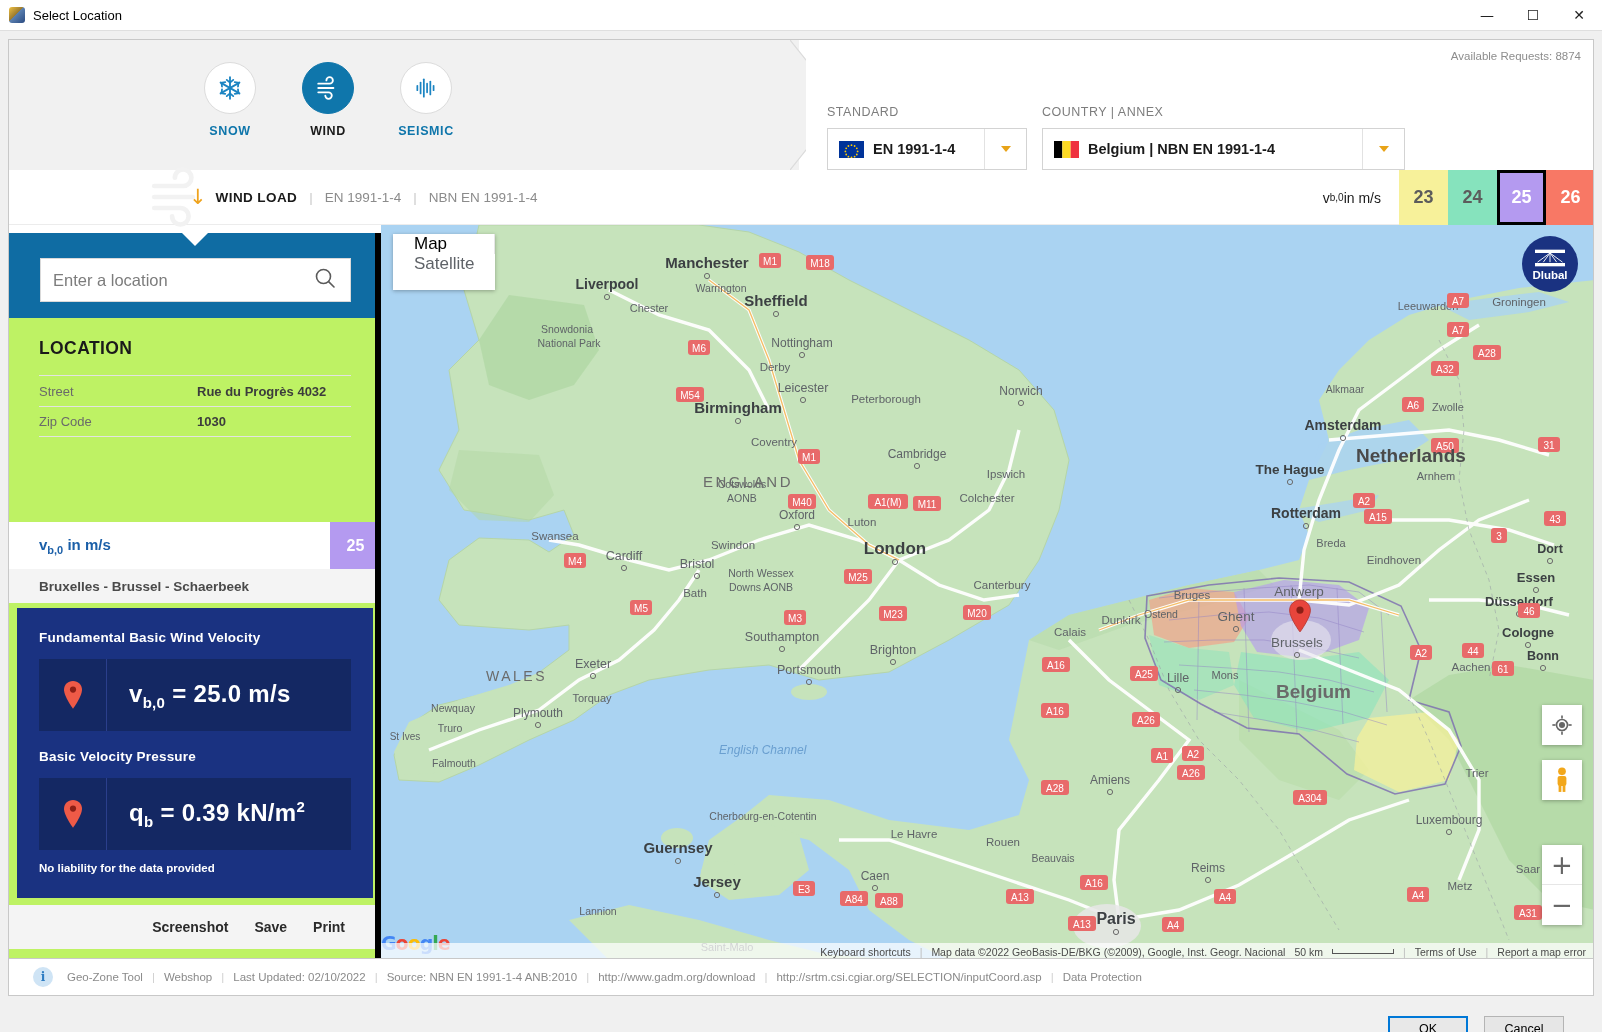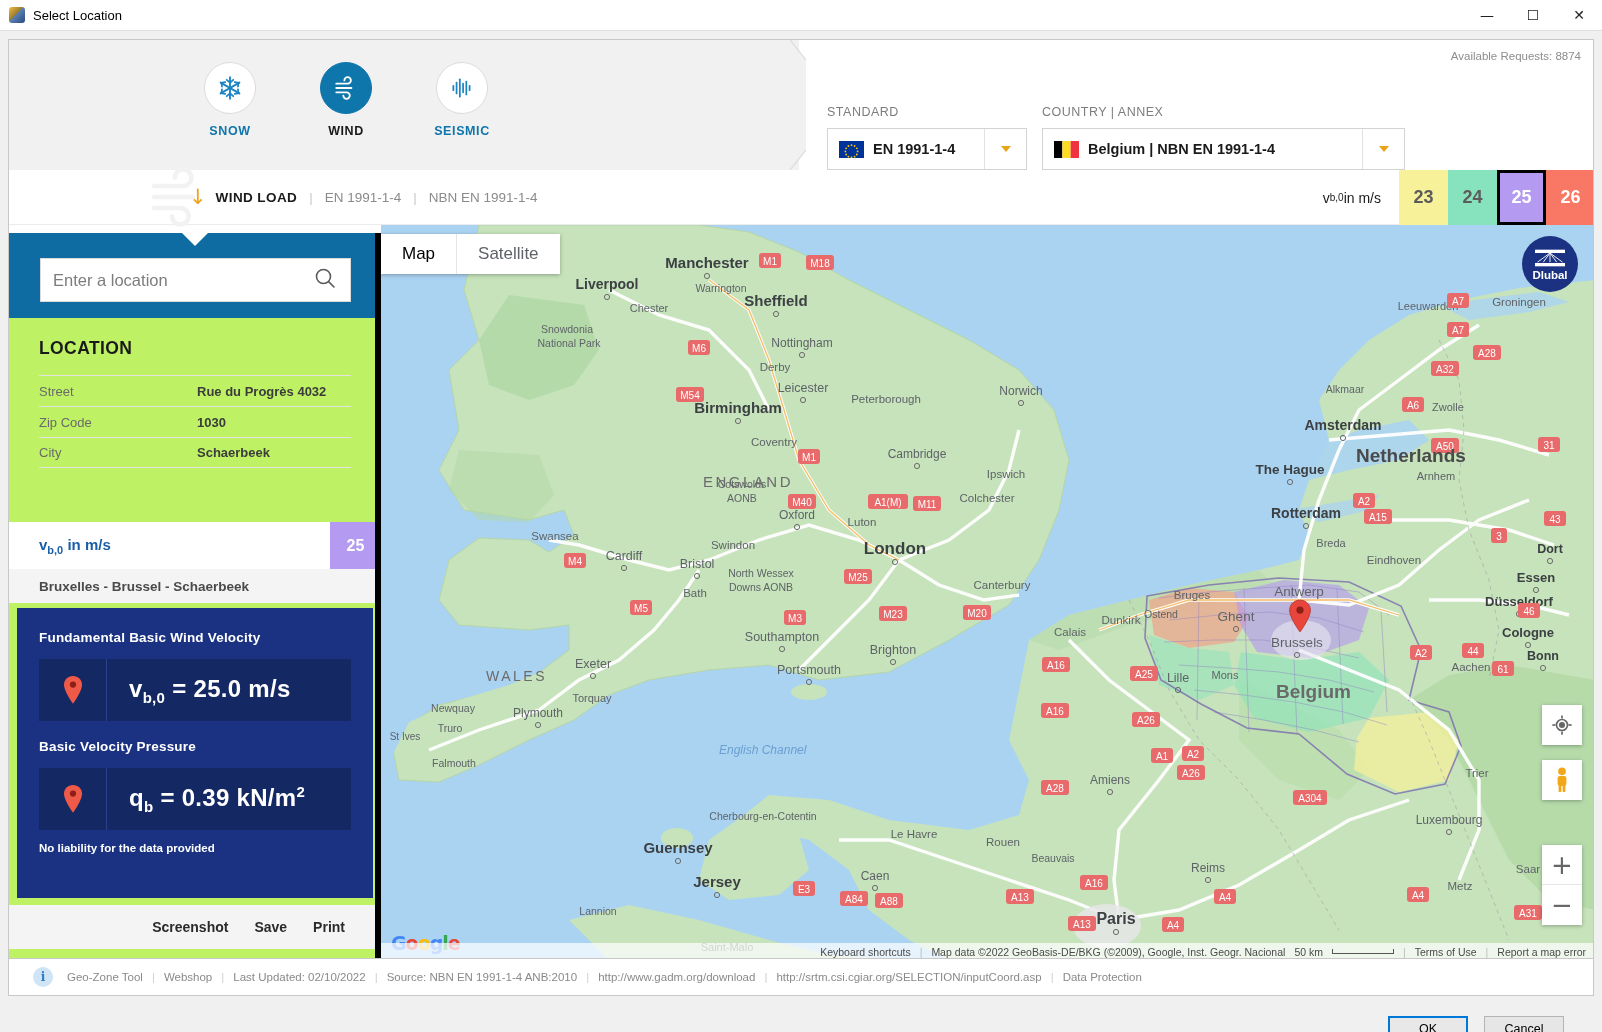--- a/index.html
+++ b/index.html
@@ -50,21 +50,21 @@
   #ribbon-left {
     position:absolute; left:0; top:0; width:790px; height:130px;
     background:#f1f1f1;
   }
   #ribbon-arrow {
     position:absolute; left:781px; top:0; width:60px; height:130px;
     overflow:hidden;
   }
   .load-types {
     position:absolute; left:190px; top:22px;
-    display:flex; gap:54px;
+    display:flex; gap:36px;
   }
   .load-type { width:62px; text-align:center; cursor:pointer; }
   .load-type .circle {
     width:52px; height:52px; border-radius:50%;
     background:#ffffff; border:1px solid #dcdcdc;
     margin:0 auto 10px auto;
     display:flex; align-items:center; justify-content:center;
   }
   .load-type.active .circle { background:#0f76ab; border-color:#0f76ab; }
   .load-type .lbl {
@@ -188,21 +188,21 @@
     background:#f4f4f4; display:flex; align-items:center;
     padding-left:30px; font-size:13.5px; font-weight:bold; color:#4a4a4a;
   }
 
   #bluepanel {
     position:absolute; left:8px; top:375px; width:356px; height:290px;
     background:#1a3281; color:#fff;
   }
   .bp-title { font-size:13.5px; font-weight:bold; letter-spacing:.2px; }
   .bp-val {
-    height:62px; background:#142863;
+    height:72px; background:#142863;
     display:flex; align-items:center;
   }
   .bp-pin { width:68px; display:flex; align-items:center; justify-content:center; border-right:1px solid #2b3f8c; height:100%; }
   .bp-text { padding-left:22px; font-size:24px; font-weight:bold; letter-spacing:.3px; }
   .bp-text sub { font-size:15px; font-weight:bold; }
   .bp-text sup { font-size:15px; font-weight:bold; }
   .bp-note { font-size:11.5px; font-weight:bold; margin-top:12px; }
 
   #sidebar-actions {
     position:absolute; left:0; top:672px; width:372px; height:44px;
@@ -214,22 +214,22 @@
   }
 
   
   #map {
     position:absolute; left:372px; top:185px; width:1214px; height:735px;
     overflow:hidden; background:#a8d0f0;
   }
   #map svg.basemap { position:absolute; left:0; top:0; }
 
   #maptype {
-    position:absolute; left:0; top:9px; height:40px;
-    display:flex; background:#fff; box-shadow:0 1px 4px rgba(0,0,0,.3);
+    position:absolute; left:12px; top:9px; height:56px;
+    display:flex; background:#fff; box-shadow:0 1px 4px rgba(0,0,0,.3);flex-direction:column;
   }
   #maptype div {
     display:flex; align-items:center; padding:0 21px;
     font-size:17px; color:#5f6368; cursor:pointer;
   }
   #maptype div.active { color:#000; border-right:1px solid #e6e6e6; }
 
   #dlogo {
     position:absolute; right:17px; top:11px; width:56px; height:56px;
     border-radius:50%; background:#1a3281;
@@ -247,21 +247,21 @@
     position:absolute; right:13px; top:620px; width:40px; height:80px;
     background:#fff; box-shadow:0 1px 4px rgba(0,0,0,.3);
   }
   #ctl-zoom div {
     height:40px; display:flex; align-items:center; justify-content:center;
     font-size:26px; color:#666; cursor:pointer; font-family:"DejaVu Sans",sans-serif;
   }
   #ctl-zoom div:first-child { border-bottom:1px solid #e6e6e6; }
 
   #gmaplogo {
-    position:absolute; left:10px; bottom:6px;
+    position:absolute; left:0; bottom:6px;
     font-size:19px; font-weight:bold; letter-spacing:-1px;
     font-family:"DejaVu Sans", sans-serif;
   }
   #mapattr {
     position:absolute; left:0; bottom:0; width:1214px; height:17px;
     background:rgba(255,255,255,.72);
     display:flex; align-items:center; justify-content:flex-end;
     font-size:10.5px; color:#4a4a4a; gap:9px; padding-right:9px;
   }
   #mapattr .sep { color:#bdbdbd; }
@@ -456,24 +456,20 @@
     <div class="loc-head">LOCATION</div>
 
     <div class="kv-table">
       <div class="kv-row">
         <span class="kv-k">Street</span>
         <span class="kv-v">Rue du Progrès 4032</span>
       </div>
       <div class="kv-row">
         <span class="kv-k">Zip Code</span>
         <span class="kv-v">1030</span>
-      </div>
-      <div class="kv-row">
-        <span class="kv-k">City</span>
-        <span class="kv-v">Schaerbeek</span>
       </div>
     </div>
 
 
     <div id="vbrow">
       <div class="vb-lab">
         <span>v</span><sub style="font-size:11px">b,0</sub><span> in m/s</span>
       </div>
       <div class="vb-val" style="background:#b49af0">25</div>
     </div>

